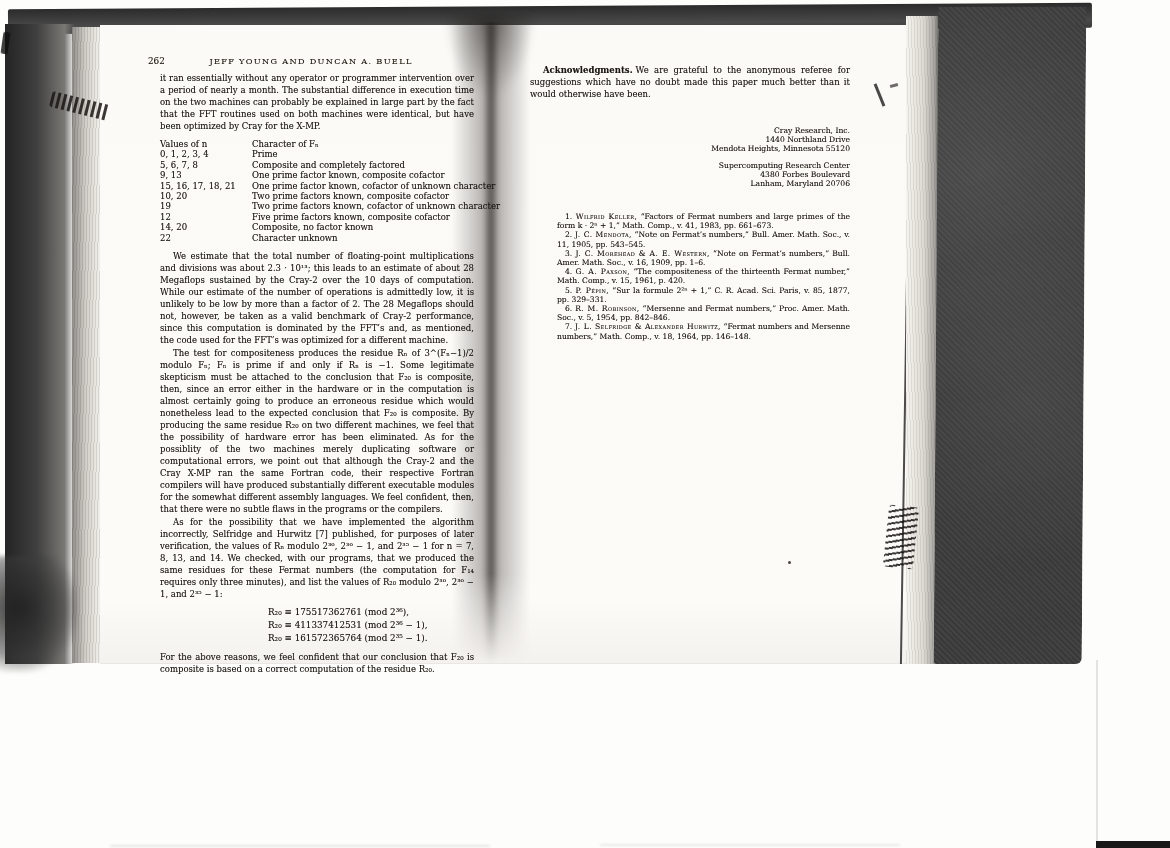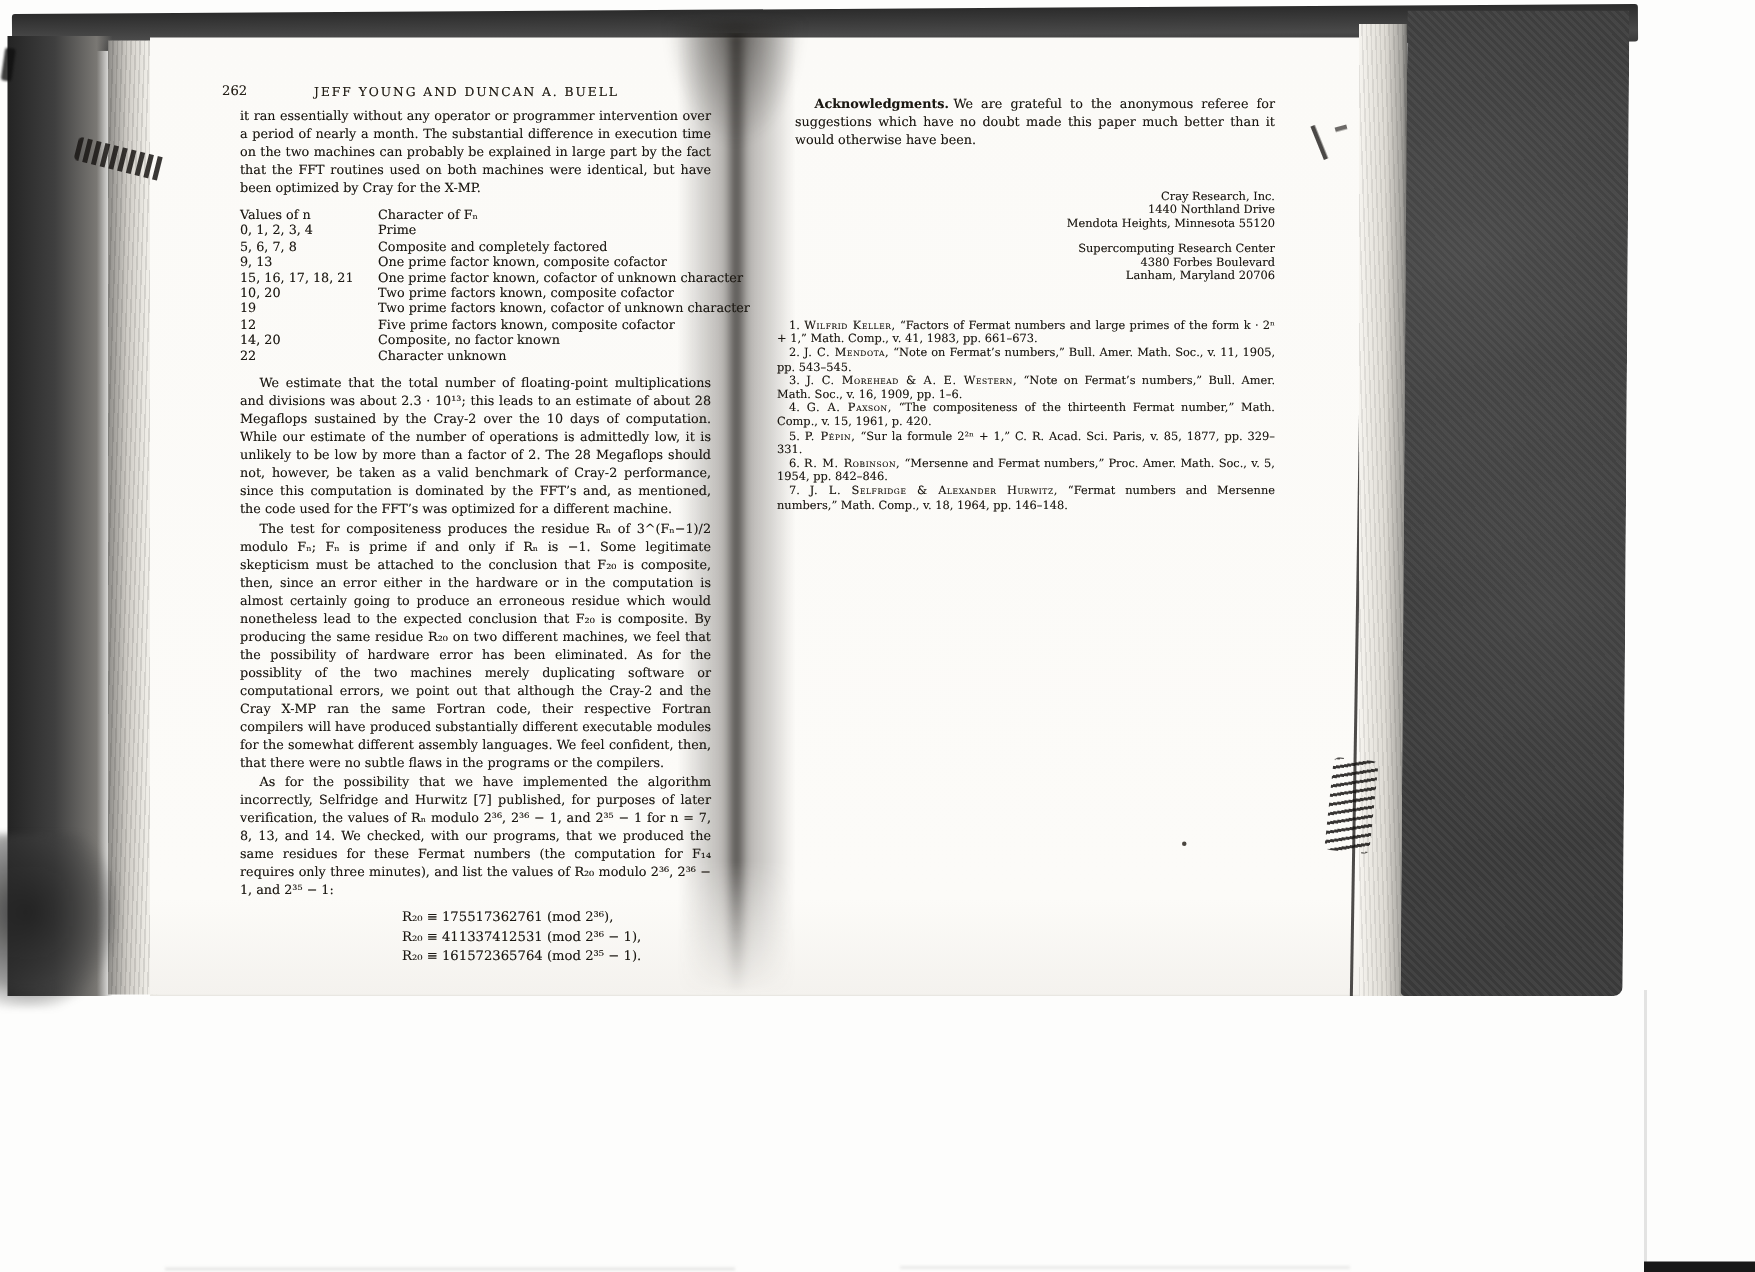--- a/index.html
+++ b/index.html
@@ -89,21 +89,21 @@
 
   .ftable { margin:7px 0 7px 12px; font-size:8.5px; line-height:10.4px; }
   .trow { display:grid; grid-template-columns:80px 1fr; white-space:nowrap; }
   .trow .c2 { overflow:visible;padding-left:12px; }
 
   .eqs { margin:6px 0 6px 120px; font-size:8.8px; line-height:13px; }
 
   .addr { margin-top:26px; font-size:7.6px; line-height:9px;text-align:right; }
   .addr + .addr { margin-top:8px; }
   .refs { margin-top:24px; }
-  p.ref { font-size:7.6px; line-height:9.2px; text-align:justify; text-indent:8px; }
+  p.ref { font-size:7.6px; line-height:9.2px; text-align:justify; text-indent:8px;margin-left:39px; }
   .sc { font-variant:small-caps; letter-spacing:0.4px; }
 </style>
 </head>
 <body>
 
 <div class="scene">
 
   <div class="cover-top"></div>
   <div class="cover-left"></div>
   <div class="fore-edge-left"></div>
@@ -179,20 +179,21 @@
     <p class="body">We estimate that the total number of floating-point multiplications and divisions was about 2.3 · 10¹³; this leads to an estimate of about 28 Megaflops sustained by the Cray-2 over the 10 days of computation. While our estimate of the number of operations is admittedly low, it is unlikely to be low by more than a factor of 2. The 28 Megaflops should not, however, be taken as a valid benchmark of Cray-2 performance, since this computation is dominated by the FFT’s and, as mentioned, the code used for the FFT’s was optimized for a different machine.</p>
     <p class="body">The test for compositeness produces the residue Rₙ of 3^(Fₙ−1)/2 modulo Fₙ; Fₙ is prime if and only if Rₙ is −1. Some legitimate skepticism must be attached to the conclusion that F₂₀ is composite, then, since an error either in the hardware or in the computation is almost certainly going to produce an erroneous residue which would nonetheless lead to the expected conclusion that F₂₀ is composite. By producing the same residue R₂₀ on two different machines, we feel that the possibility of hardware error has been eliminated. As for the possiblity of the two machines merely duplicating software or computational errors, we point out that although the Cray-2 and the Cray X-MP ran the same Fortran code, their respective Fortran compilers will have produced substantially different executable modules for the somewhat different assembly languages. We feel confident, then, that there were no subtle flaws in the programs or the compilers.</p>
     <p class="body">As for the possibility that we have implemented the algorithm incorrectly, Selfridge and Hurwitz [7] published, for purposes of later verification, the values of Rₙ modulo 2³⁶, 2³⁶ − 1, and 2³⁵ − 1 for n = 7, 8, 13, and 14. We checked, with our programs, that we produced the same residues for these Fermat numbers (the computation for F₁₄ requires only three minutes), and list the values of R₂₀ modulo 2³⁶, 2³⁶ − 1, and 2³⁵ − 1:</p>
 
     <div class="eqs">
       <div class="eq">R₂₀ ≡ 175517362761 (mod 2³⁶),</div>
       <div class="eq">R₂₀ ≡ 411337412531 (mod 2³⁶ − 1),</div>
       <div class="eq">R₂₀ ≡ 161572365764 (mod 2³⁵ − 1).</div>
     </div>
 
+    <p class="body noindent">For the above reasons, we feel confident that our conclusion that F₂₀ is composite is based on a correct computation of the residue R₂₀.</p>
   </div>
 
   <div class="col col-right">
 
 
     <p class="body" style="margin-top:8px;">
       <span class="bold-label">Acknowledgments.</span><span>We are grateful to the anonymous referee for suggestions which have no doubt made this paper much better than it would otherwise have been.</span>
     </p>
 
     <div class="addr">

